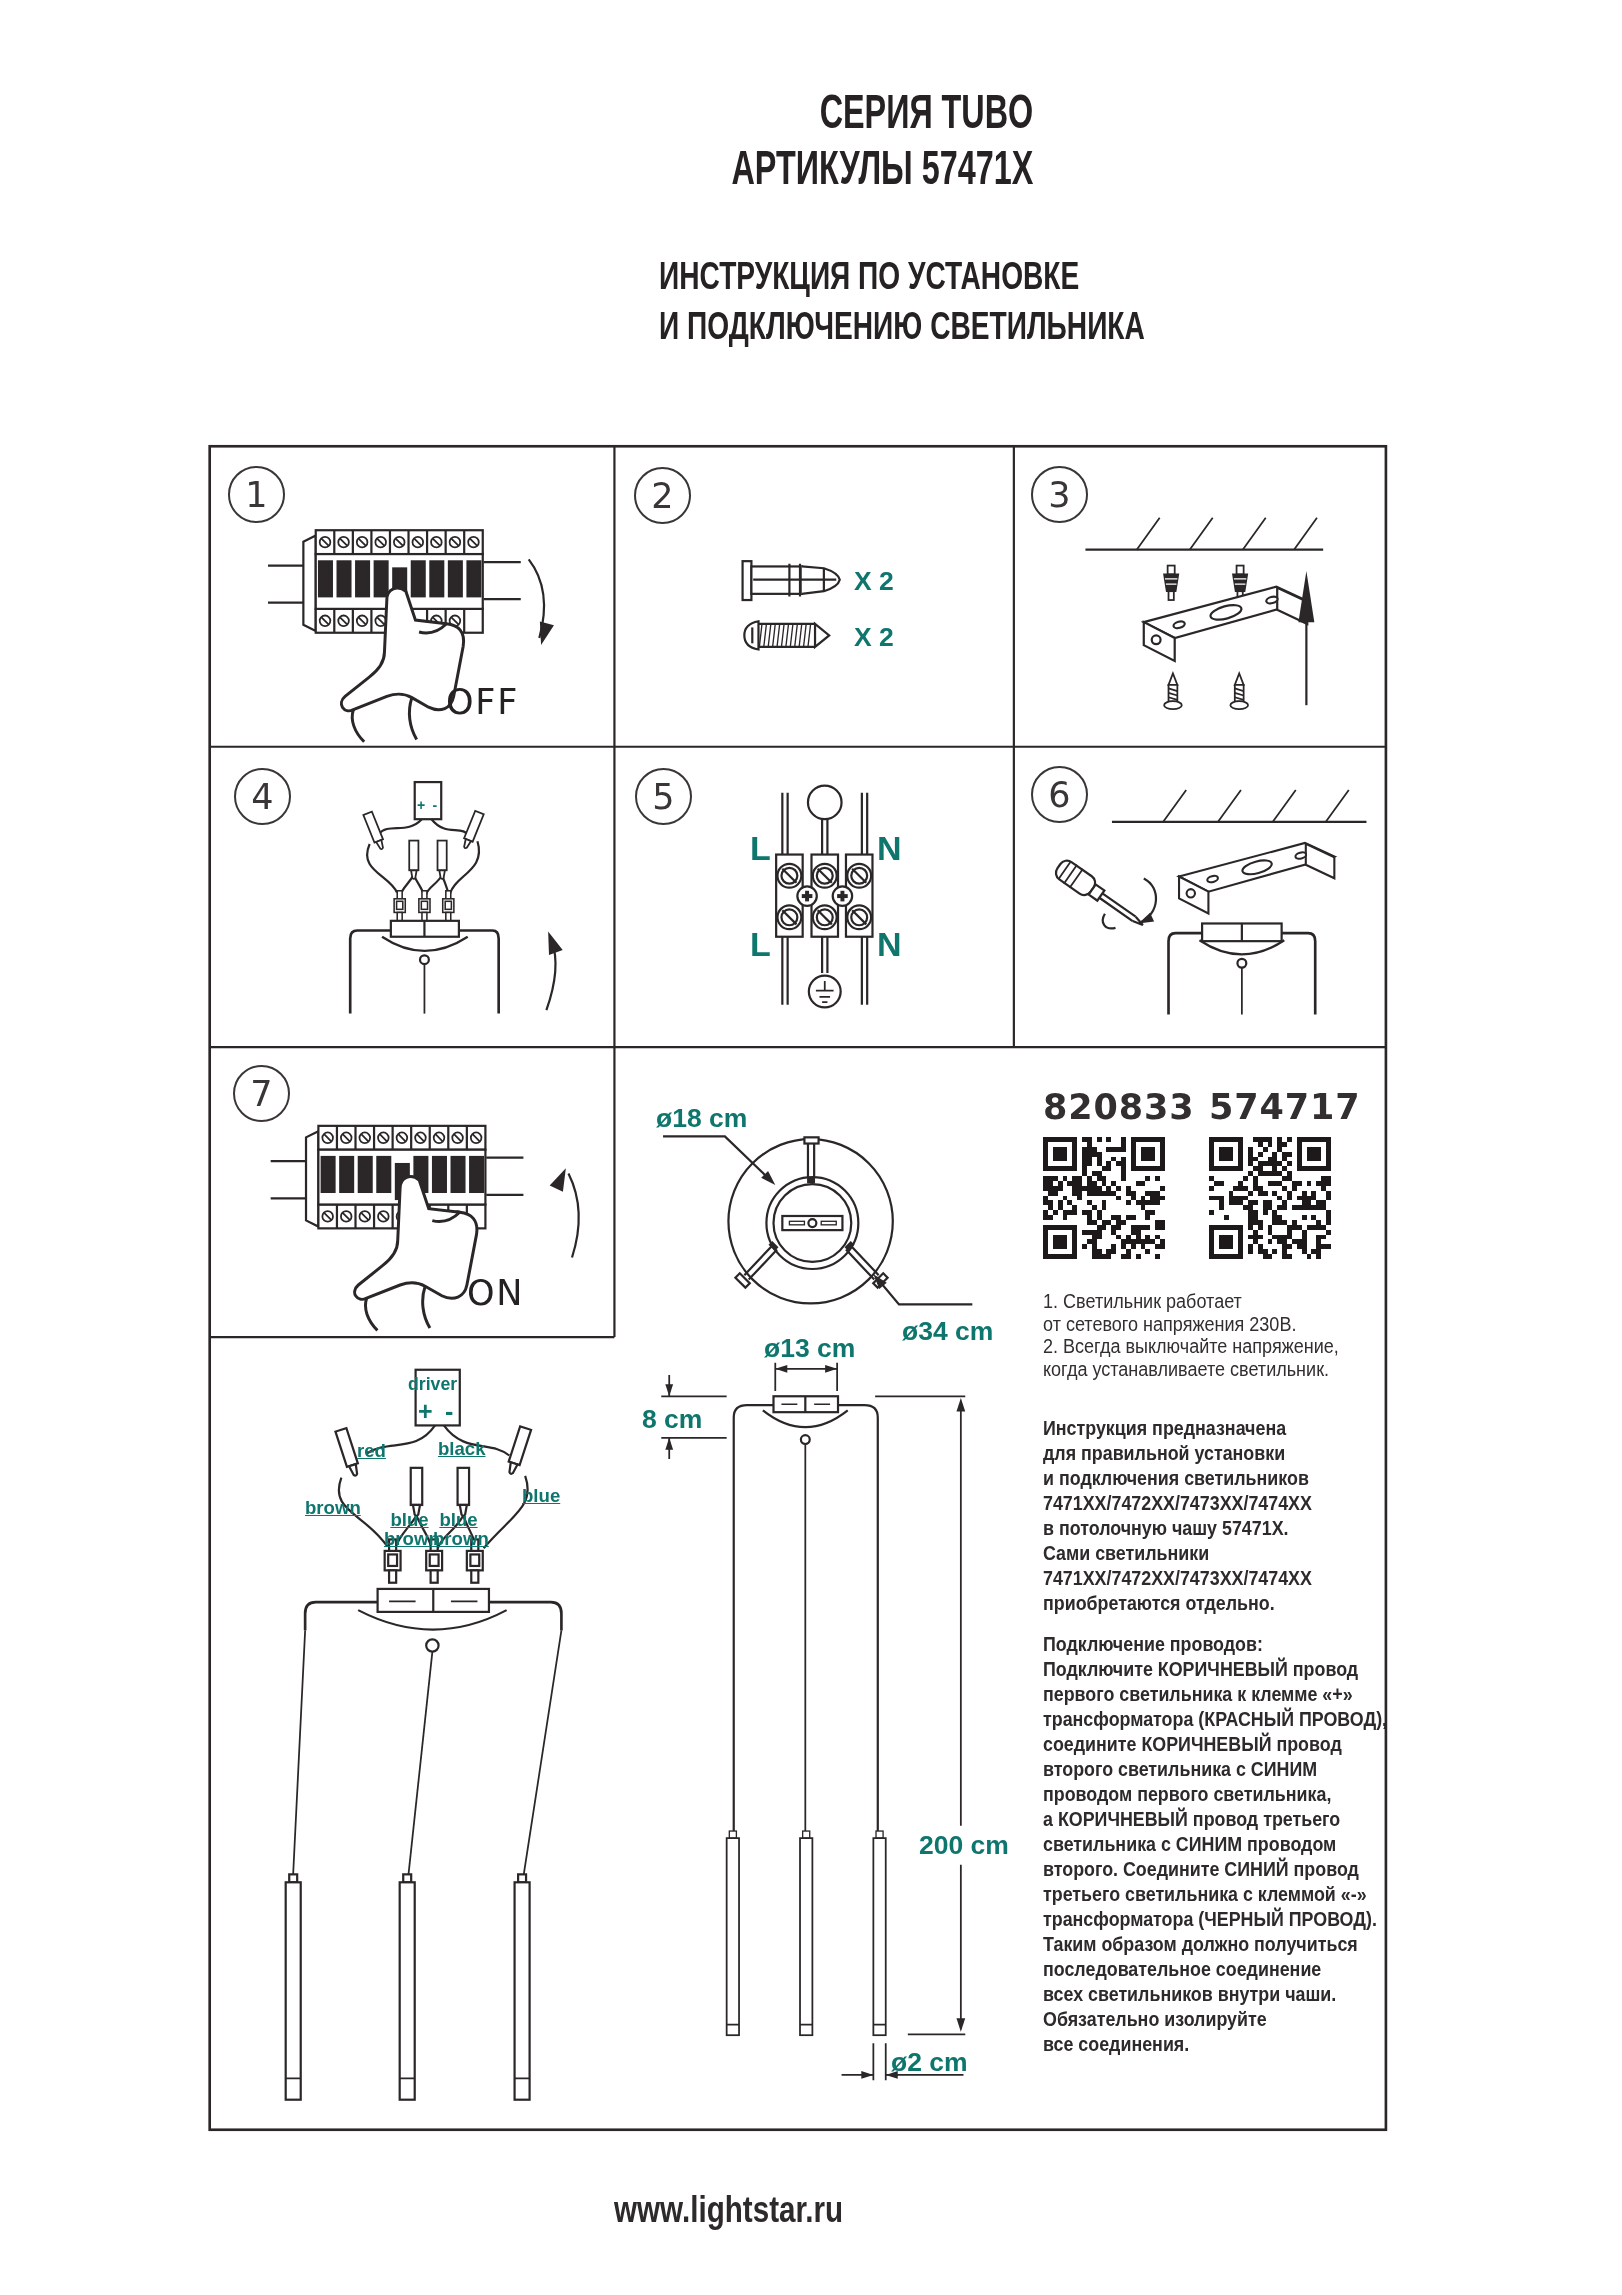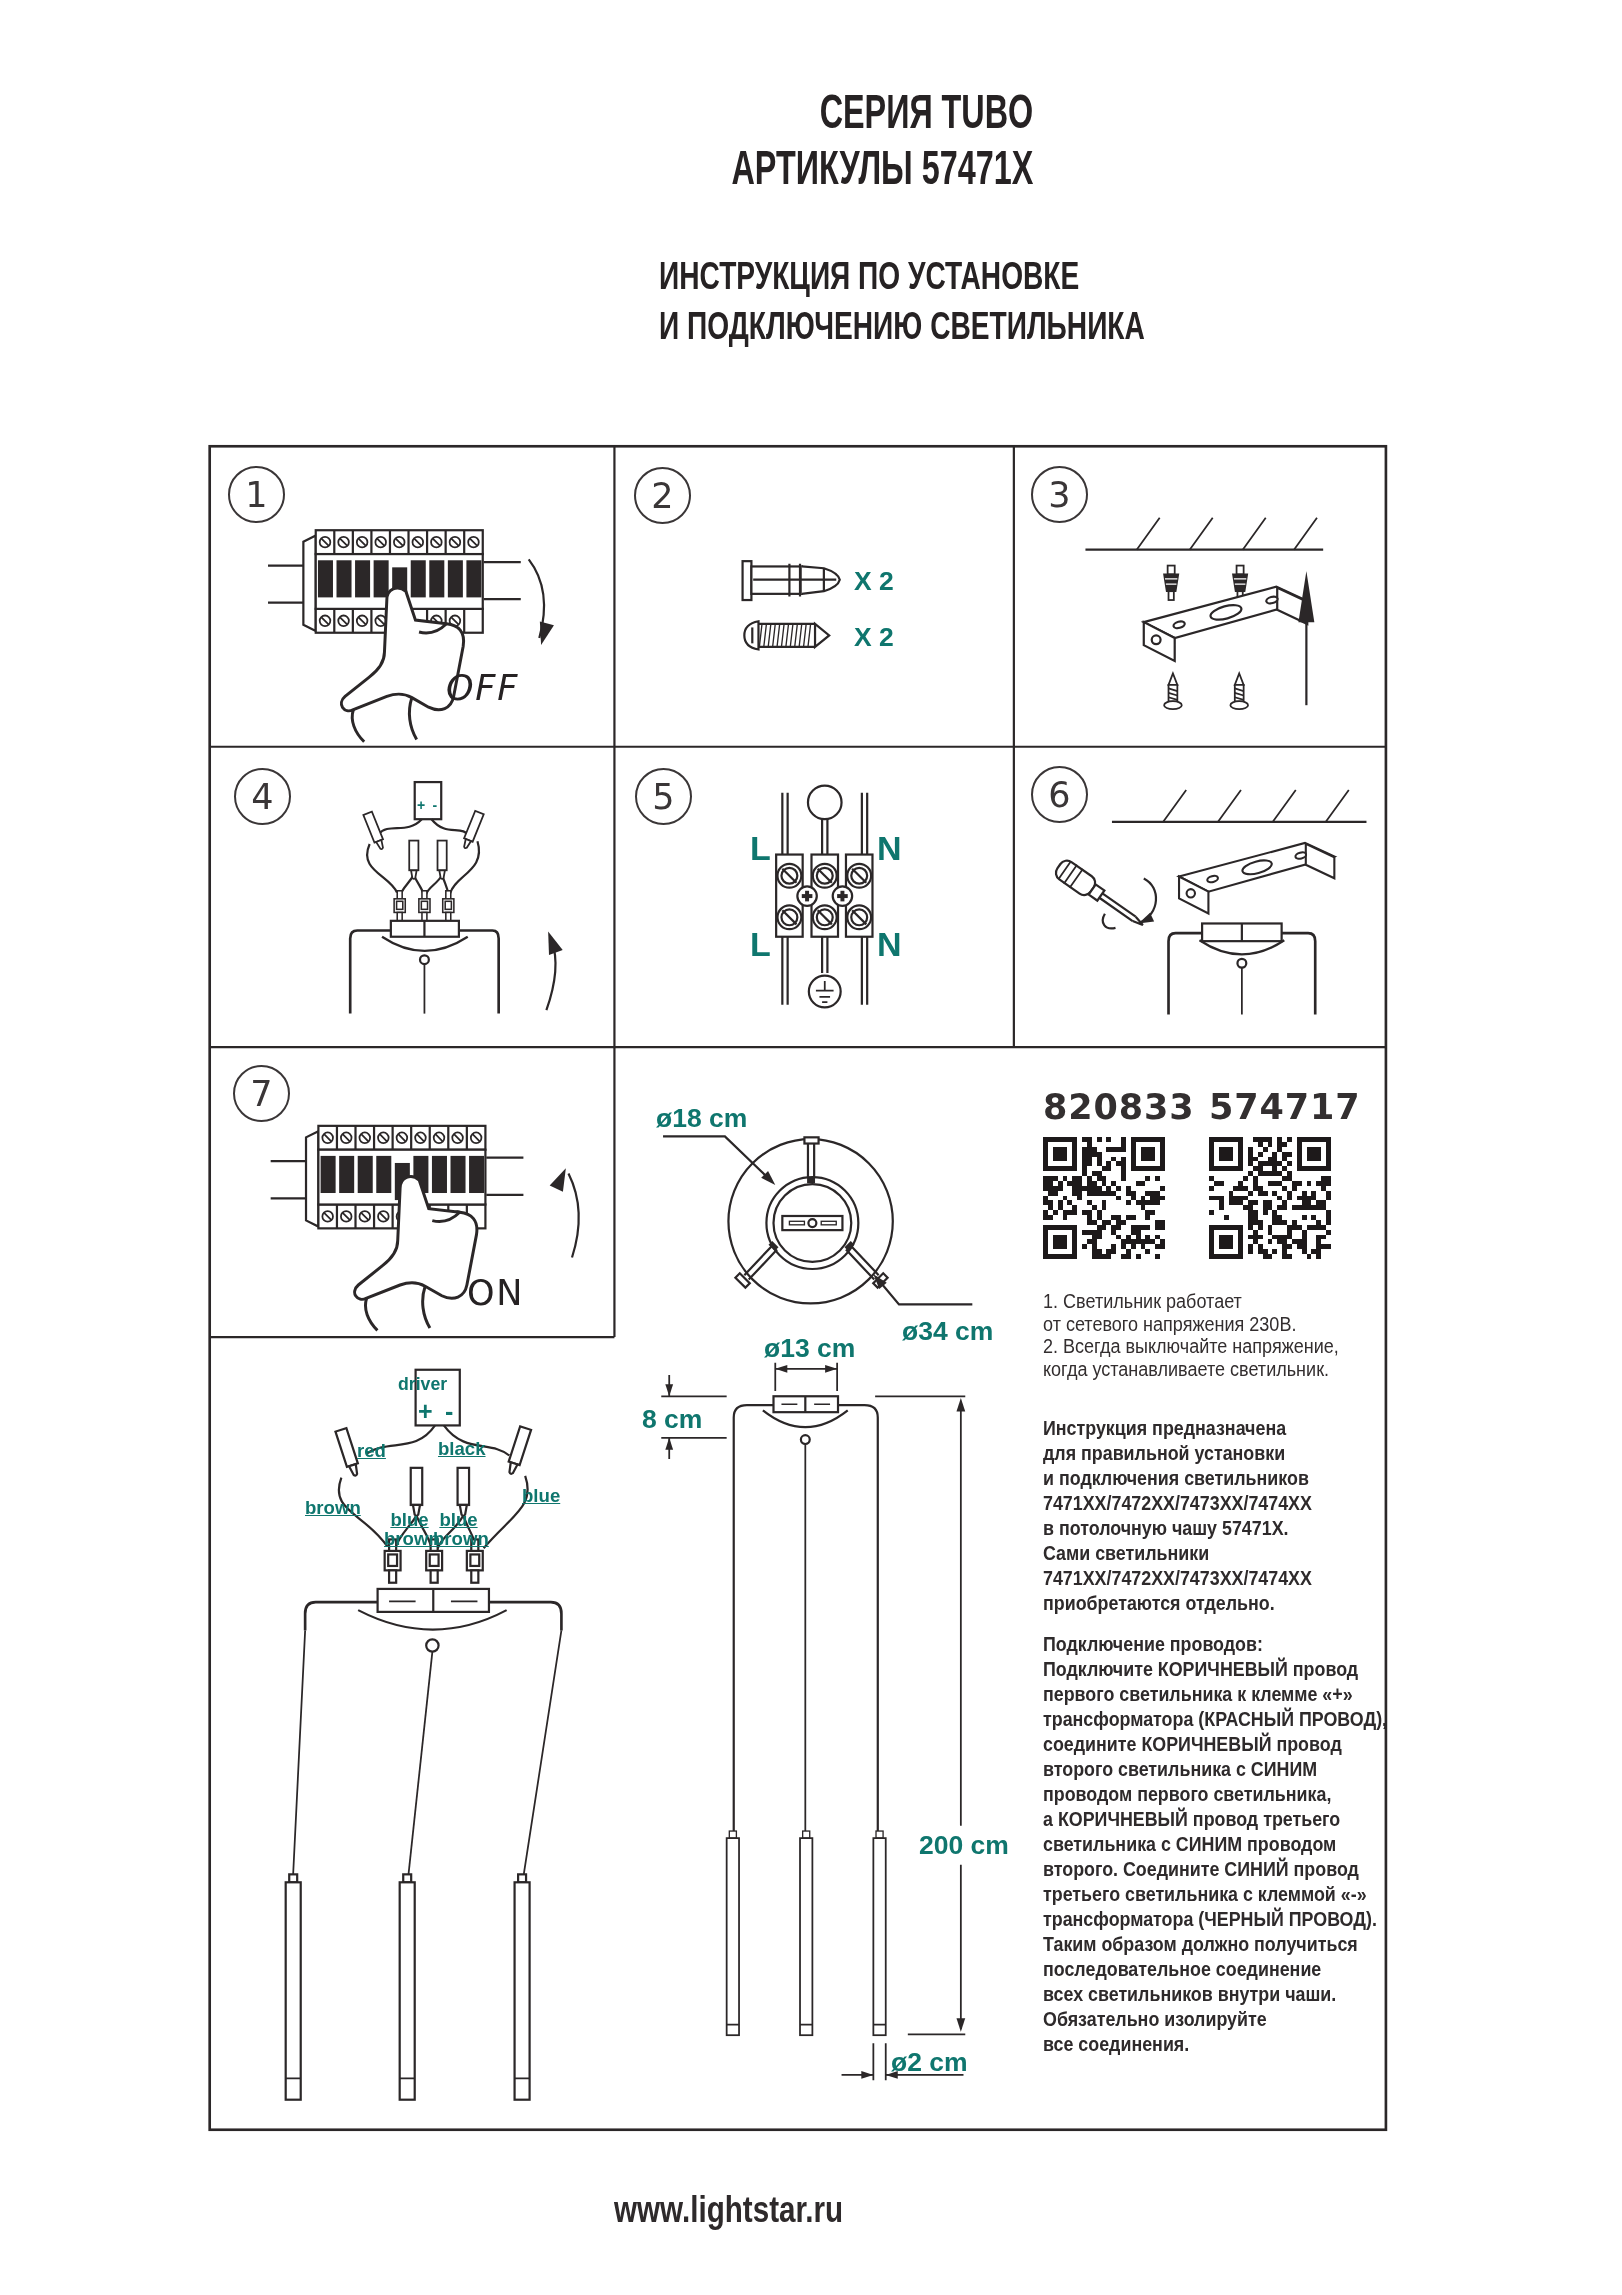--- a/index.html
+++ b/index.html
@@ -353,31 +353,31 @@
 <span>И ПОДКЛЮЧЕНИЮ СВЕТИЛЬНИКА</span></div>
 
   <div class="step" style="left:228px;top:466px;">1</div>
   <div class="step" style="left:634px;top:467px;">2</div>
   <div class="step" style="left:1031px;top:466px;">3</div>
   <div class="step" style="left:234px;top:768px;">4</div>
   <div class="step" style="left:635px;top:768px;">5</div>
   <div class="step" style="left:1031px;top:766px;">6</div>
   <div class="step" style="left:233px;top:1065px;">7</div>
 
-  <div class="t onoff" style="left:446px;top:668px;font-style:italic;">OFF</div>
+  <div class="t onoff" style="left:446px;top:682px;">OFF</div>
   <div class="t onoff" style="left:467px;top:1273px;">ON</div>
   <div class="t qty" style="left:854px;top:566px;">X 2</div>
   <div class="t qty" style="left:854px;top:622px;">X 2</div>
   <div class="t ln" style="left:750px;top:829px;">L</div>
   <div class="t ln" style="left:877px;top:829px;">N</div>
   <div class="t ln" style="left:750px;top:925px;">L</div>
   <div class="t ln" style="left:877px;top:925px;">N</div>
   <div class="t pol-s" style="left:413px;top:797px;width:30px;">+ -</div>
 
-  <div class="t drv" style="left:398px;top:1374px;width:44px;">driver</div>
+  <div class="t drv" style="left:408px;top:1374px;width:44px;">driver</div>
   <div class="t pol" style="left:415px;top:1397px;width:44px;">+ -</div>
   <div class="t wl" style="left:357px;top:1440px;">red</div>
   <div class="t wl" style="left:438px;top:1438px;">black</div>
   <div class="t wl" style="left:305px;top:1497px;">brown</div>
   <div class="t wl" style="left:522px;top:1485px;">blue</div>
   <div class="t wl" style="left:384px;top:1511px;width:51px;text-align:center;line-height:18.6px;">blue
 brown</div>
   <div class="t wl" style="left:433px;top:1511px;width:51px;text-align:center;line-height:18.6px;">blue
 brown</div>
 

